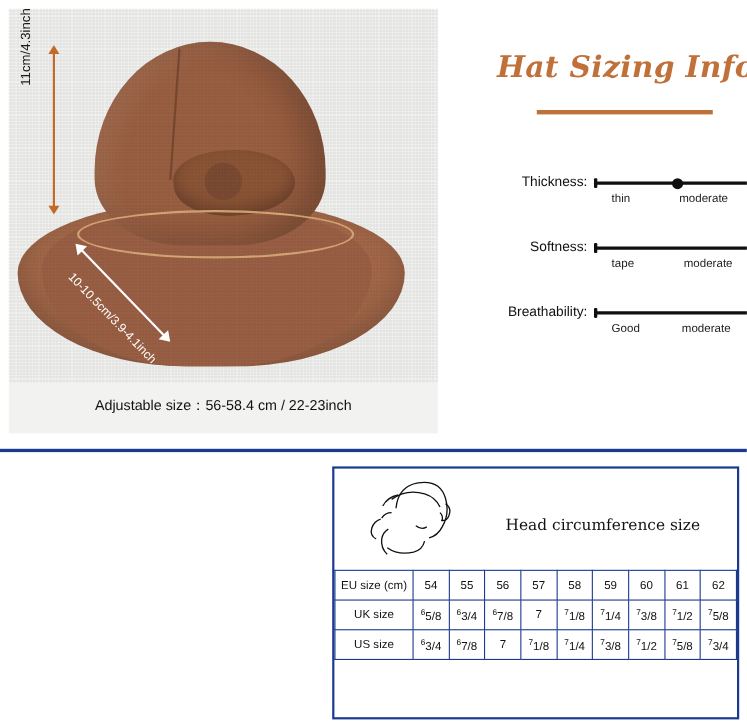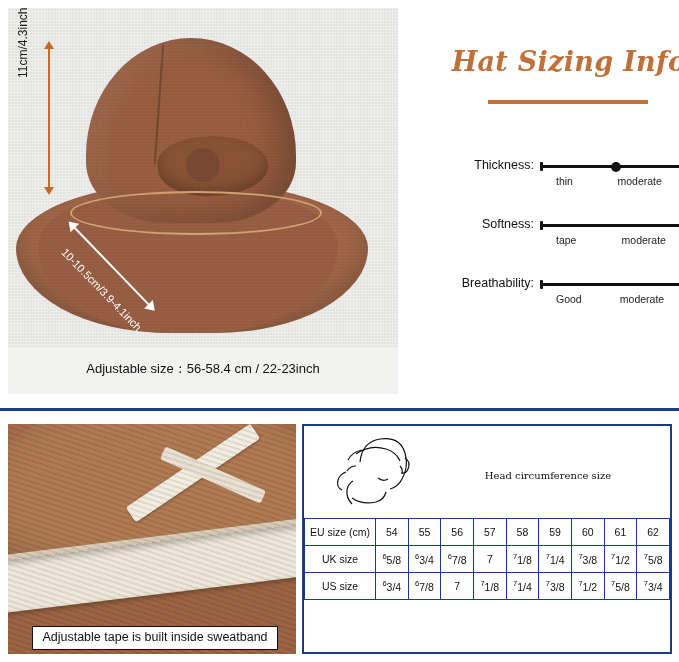--- a/index.html
+++ b/index.html
@@ -179,21 +179,21 @@
   }
 
   
   .tablebox{
     position:absolute;left:302px;top:424px;width:370px;height:230px;
     border:2px solid #1b3a8f;background:#fff;box-sizing:border-box;
   }
   .tbl-head{position:relative;height:92px;}
   .tbl-title{
     position:absolute;left:126px;top:44px;width:236px;text-align:center;
-    font-family:"DejaVu Serif", serif;font-size:10px;color:#111;
+    font-family:"DejaVu Serif", serif;font-size:14px;color:#111;
   }
   
   .face{position:absolute;left:22px;top:6px;width:100px;height:84px;}
   table{border-collapse:collapse;width:100%;table-layout:fixed;}
   td,th{
     border:1px solid #1b3a8f;font-size:10.5px;color:#111;text-align:center;
     height:26px;padding:0;font-weight:normal;
   }
   td.rowhead{width:70px;font-size:10.5px;}
   sup{font-size:7.5px;vertical-align:super;}
@@ -264,30 +264,20 @@
           <span>moderate</span>
           <span>Good</span>
         </div>
       </div>
 
     </div>
   </div>
 
   <div class="divider"></div>
 
-  <div class="photo">
-    <div class="ph-straw"></div>
-    <div class="ph-straw2"></div>
-    <div class="sweatband-edge"></div>
-    <div class="sweatband"></div>
-    <div class="tape"></div>
-    <div class="tape2"></div>
-    <div class="ph-tex"></div>
-    <div class="caption">Adjustable tape is built inside sweatband</div>
-  </div>
 
   <div class="tablebox">
     <div class="tbl-head">
       <svg class="face" viewBox="0 0 100 84">
         <g fill="none" stroke="#111" stroke-width="1.2">
           <path d="M34 30 q2 -20 20 -23 q20 -3 25 14 q4 14 -3 26 q-4 8 -12 10"></path>
           <path d="M79 26 q6 4 3 11 q-2 5 -7 4"></path>
           <path d="M52 46 q5 4 10 1"></path>
           <path d="M60 60 q-2 8 -10 10 q-14 3 -24 -4"></path>
           <path d="M26 72 q-6 -6 -5 -14 q1 -6 6 -9"></path>

